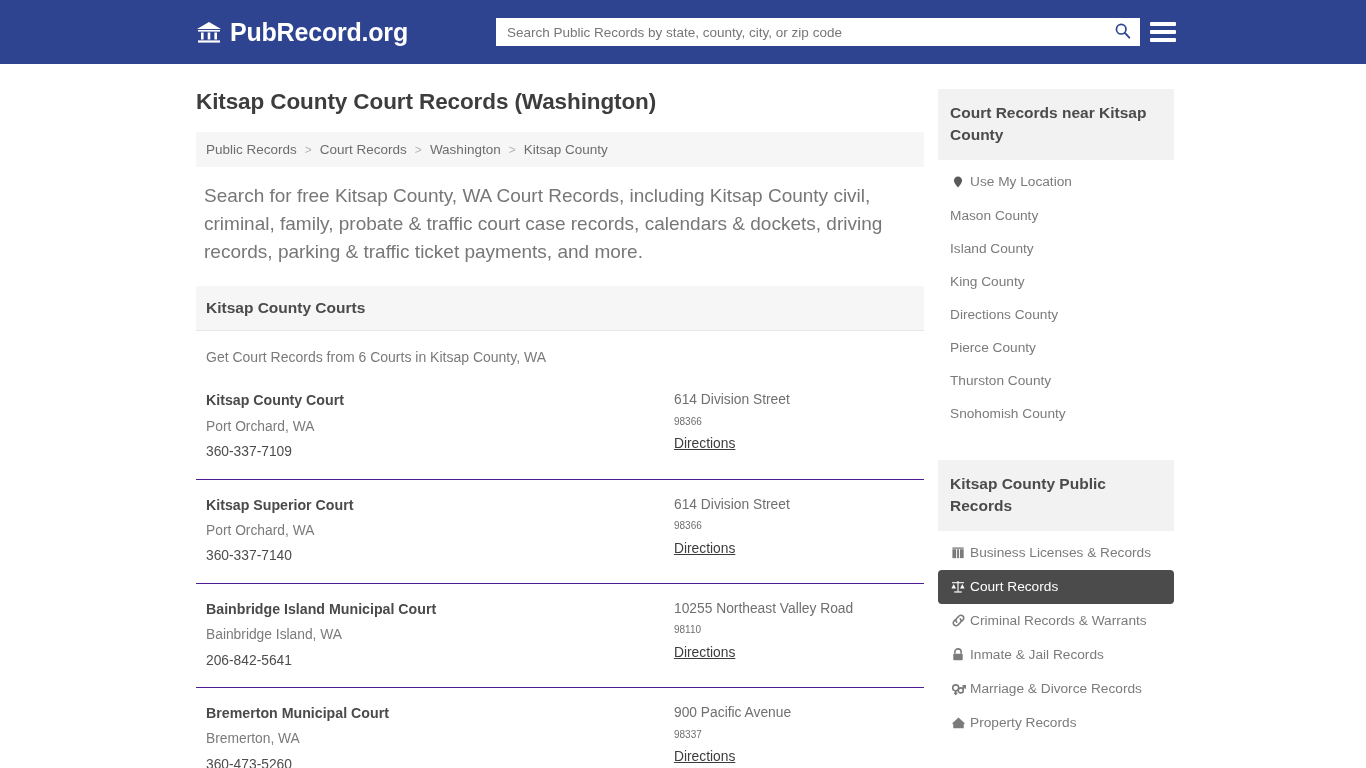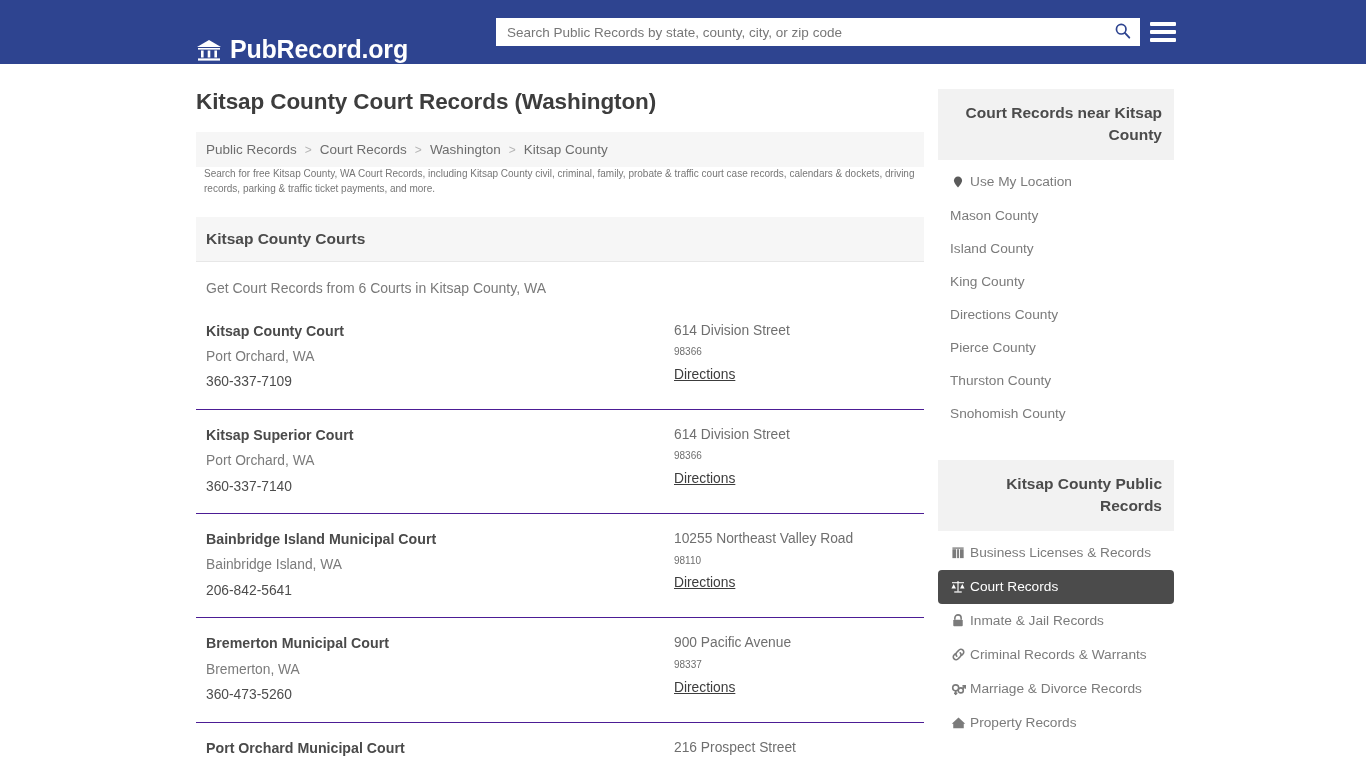--- a/index.html
+++ b/index.html
@@ -11,21 +11,21 @@
     background: #ffffff;
     font-family: "Liberation Sans", sans-serif;
     -webkit-font-smoothing: antialiased;
   }
 
   
   .site-header {
     height: 64px;
     background: #2e4490;
     display: flex;
-    align-items: flex-end;
+    align-items: center;
     position: relative;
   }
   .brand {
     display: flex;
     align-items: center;
     gap: 8px;
     margin-left: 196px;
     text-decoration: none;
   }
   .brand-icon { width: 26px; height: 24px; display: block; flex: none; }
@@ -77,21 +77,21 @@
 
   
   .page {
     width: 1366px;
     padding: 0 196px;
     display: flex;
     gap: 14px;
     align-items: flex-start;
   }
   .main-col { width: 728px; flex: none; }
-  .side-col { width: 236px; flex: none; text-align: right; }
+  .side-col { width: 236px; flex: none; }
 
   
   .page-title {
     font-size: 22.5px;
     font-weight: bold;
     color: #3d3d3d;
     margin: 25px 0 0 0;
     letter-spacing: -0.1px;
   }
   .breadcrumb {
@@ -102,22 +102,23 @@
     color: #6d6d6d;
     display: flex;
     align-items: center;
     flex-wrap: wrap;
     gap: 0px;
   }
   .breadcrumb a { color: #6d6d6d; text-decoration: none; }
   .crumb-sep { color: #b5b5b5; margin: 0 8px; font-size: 12px; }
 
   .intro {
+    margin-top: 15px;
     padding: 0 8px;
-    font-size: 10px;
+    font-size: 19px;
     line-height: 1.48;
     color: #777777;
   }
 
   
   .section-head {
     margin-top: 20px;
     background: #f6f6f6;
     border-bottom: 1px solid #e7e7e7;
     padding: 13px 10px;
@@ -391,36 +392,36 @@
             <rect x="1.6" y="3.4" width="12.8" height="1.1" fill="#ffffff"></rect>
             <path d="M1 10.2 L3.4 5.2 L5.8 10.2 Z" fill="#ffffff"></path>
             <path d="M10.2 10.2 L12.6 5.2 L15 10.2 Z" fill="#ffffff"></path>
           </svg>
         </span>
         <span>Court Records</span>
       </a>
 
       <a class="side-item" href="#">
         <span class="ico">
+          <svg viewBox="0 0 16 16" width="15" height="15" aria-hidden="true">
+            <path d="M6.2 9.8a3 3 0 0 1 0-4.2l2-2a3 3 0 1 1 4.2 4.2l-1 1" fill="none" stroke="#7b7b7b" stroke-width="1.7" stroke-linecap="round"></path>
+            <path d="M9.8 6.2a3 3 0 0 1 0 4.2l-2 2a3 3 0 1 1-4.2-4.2l1-1" fill="none" stroke="#7b7b7b" stroke-width="1.7" stroke-linecap="round"></path>
+          </svg>
+        </span>
+        <span>Criminal Records &amp; Warrants</span>
+      </a>
+
+      <a class="side-item" href="#">
+        <span class="ico">
           <svg viewBox="0 0 16 16" width="14" height="15" aria-hidden="true">
             <path d="M4.4 7V5.2a3.6 3.6 0 0 1 7.2 0V7" fill="none" stroke="#7b7b7b" stroke-width="1.8"></path>
             <rect x="2.6" y="7" width="10.8" height="7.6" rx="1.1" fill="#7b7b7b"></rect>
           </svg>
         </span>
         <span>Inmate &amp; Jail Records</span>
-      </a>
-
-      <a class="side-item" href="#">
-        <span class="ico">
-          <svg viewBox="0 0 16 16" width="15" height="15" aria-hidden="true">
-            <path d="M6.2 9.8a3 3 0 0 1 0-4.2l2-2a3 3 0 1 1 4.2 4.2l-1 1" fill="none" stroke="#7b7b7b" stroke-width="1.7" stroke-linecap="round"></path>
-            <path d="M9.8 6.2a3 3 0 0 1 0 4.2l-2 2a3 3 0 1 1-4.2-4.2l1-1" fill="none" stroke="#7b7b7b" stroke-width="1.7" stroke-linecap="round"></path>
-          </svg>
-        </span>
-        <span>Criminal Records &amp; Warrants</span>
       </a>
 
       <a class="side-item" href="#">
         <span class="ico">
           <svg viewBox="0 0 16 16" width="15" height="15" aria-hidden="true">
             <circle cx="5" cy="7.3" r="3.2" fill="none" stroke="#7b7b7b" stroke-width="1.7"></circle>
             <line x1="5" y1="10.5" x2="5" y2="15" stroke="#7b7b7b" stroke-width="1.7"></line>
             <line x1="3.2" y1="13.1" x2="6.8" y2="13.1" stroke="#7b7b7b" stroke-width="1.7"></line>
             <circle cx="10.4" cy="10" r="2.7" fill="none" stroke="#7b7b7b" stroke-width="1.7"></circle>
             <line x1="12.4" y1="8.1" x2="15.2" y2="5.2" stroke="#7b7b7b" stroke-width="1.7"></line>

